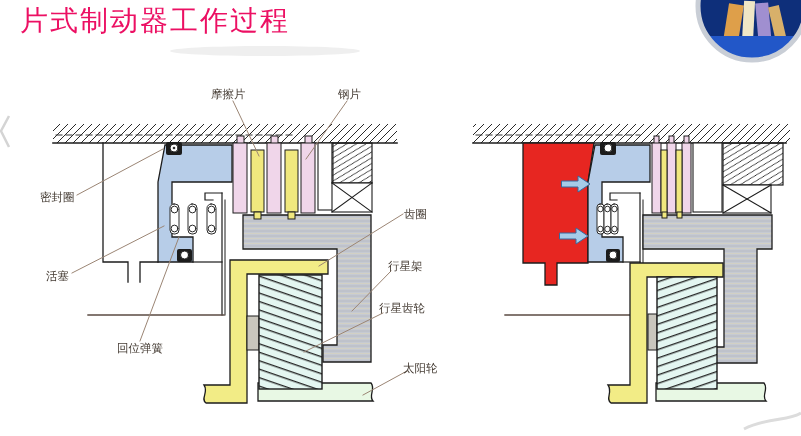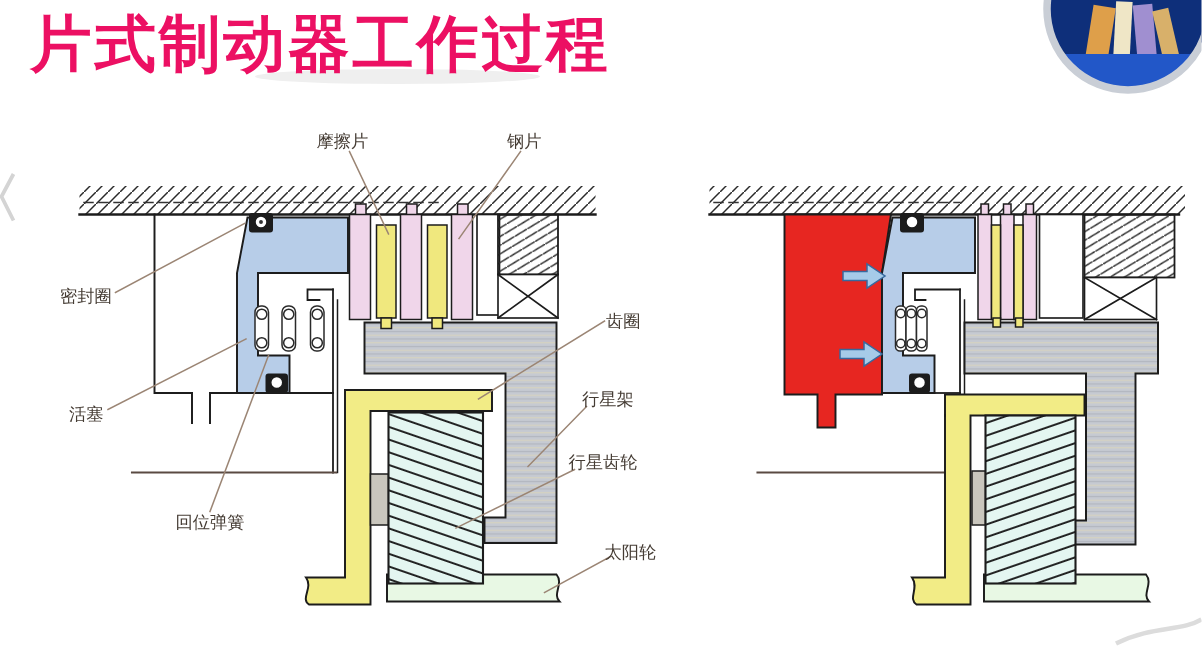--- a/index.html
+++ b/index.html
@@ -1,19 +1,19 @@
 <!DOCTYPE html>
 <html><head>
 <meta charset="utf-8">
 <style>
   html,body{margin:0;padding:0;}
   body{width:801px;height:436px;position:relative;background:#ffffff;overflow:hidden;
        font-family:"DejaVu Sans","Liberation Sans",sans-serif;}
   #stage{position:absolute;left:0;top:0;width:801px;height:436px;}
-  #title{position:absolute;left:20px;top:2px;font-size:41px;font-weight:700;
+  #title{position:absolute;left:20px;top:2px;font-size:28px;font-weight:400;
          color:#ec1063;letter-spacing:2px;white-space:nowrap;}
   svg text{font-family:"DejaVu Sans","Liberation Sans",sans-serif;font-size:11.5px;fill:#453c34;}
 </style>
 </head>
 <body>
 
 <div id="stage">
 
 <div id="title">片式制动器工作过程</div>
 

